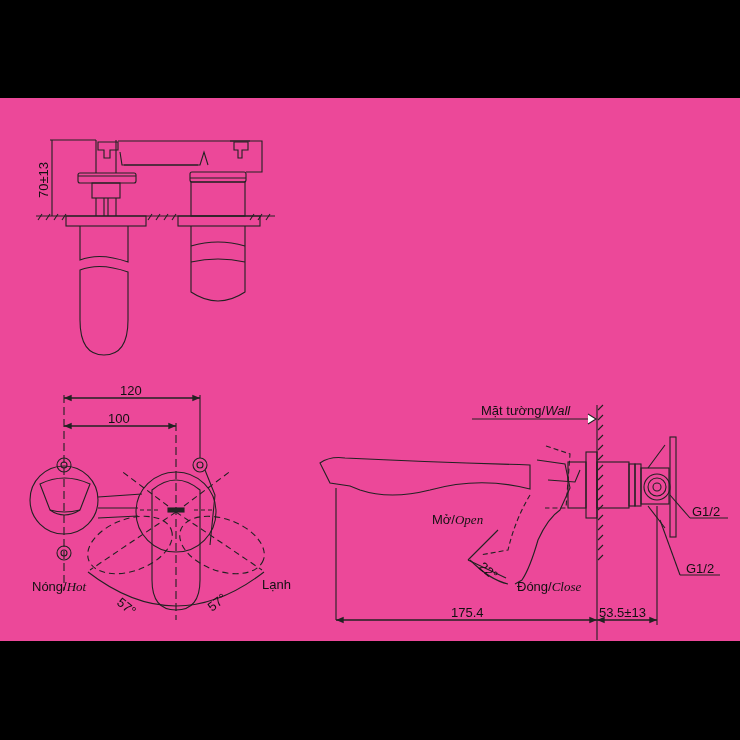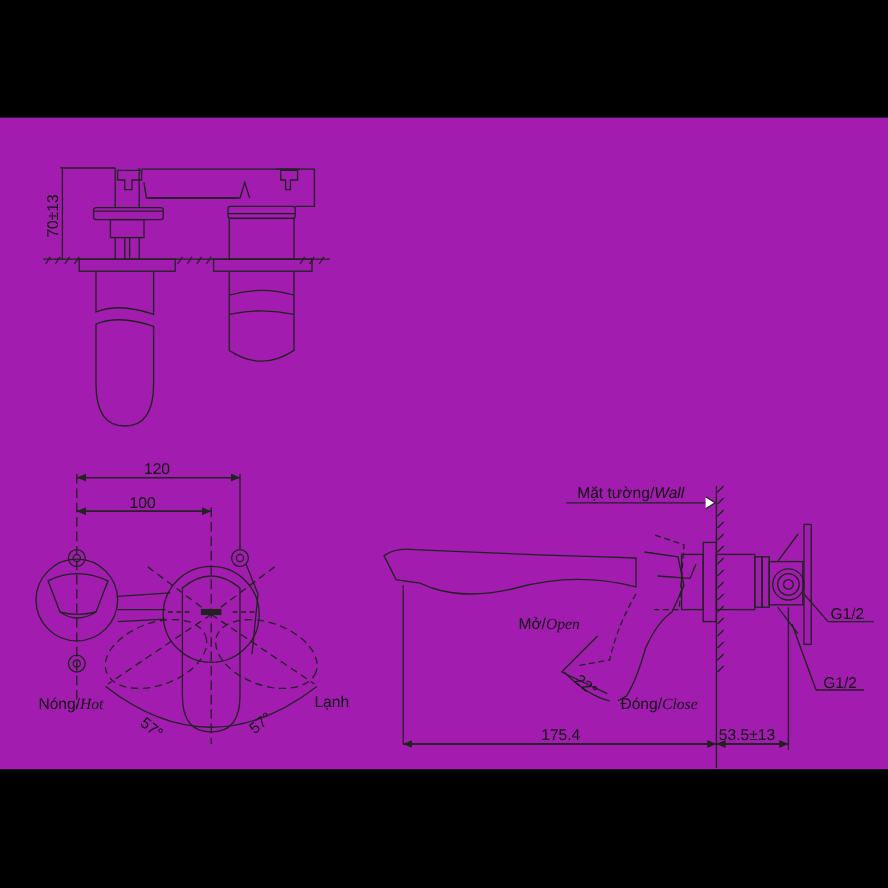--- a/index.html
+++ b/index.html
@@ -1,17 +1,17 @@
 <!DOCTYPE html>
 <html><head>
 <meta charset="utf-8">
 <style>
   html, body { margin: 0; padding: 0; background: #000; }
   #canvas { position: relative; width: 740px; height: 740px; background: #000; overflow: hidden; }
-  #sheet { position: absolute; left: 0; top: 98px; width: 740px; height: 543px; background: #a21caf; }
+  #sheet { position: absolute; left: 0; top: 98px; width: 740px; height: 543px; background: #ec4899; }
   svg { position: absolute; left: 0; top: 0; }
   .lbl { font-family: "Liberation Sans", sans-serif; font-size: 13px; fill: #111; }
   .it { font-family: "Liberation Serif", serif; font-style: italic; font-size: 13px; fill: #111; }
   .itsans { font-family: "Liberation Sans", sans-serif; font-style: italic; font-size: 13px; fill: #111; }
 </style>
 </head>
 <body>
 
 <div id="canvas">
   <div id="sheet">

